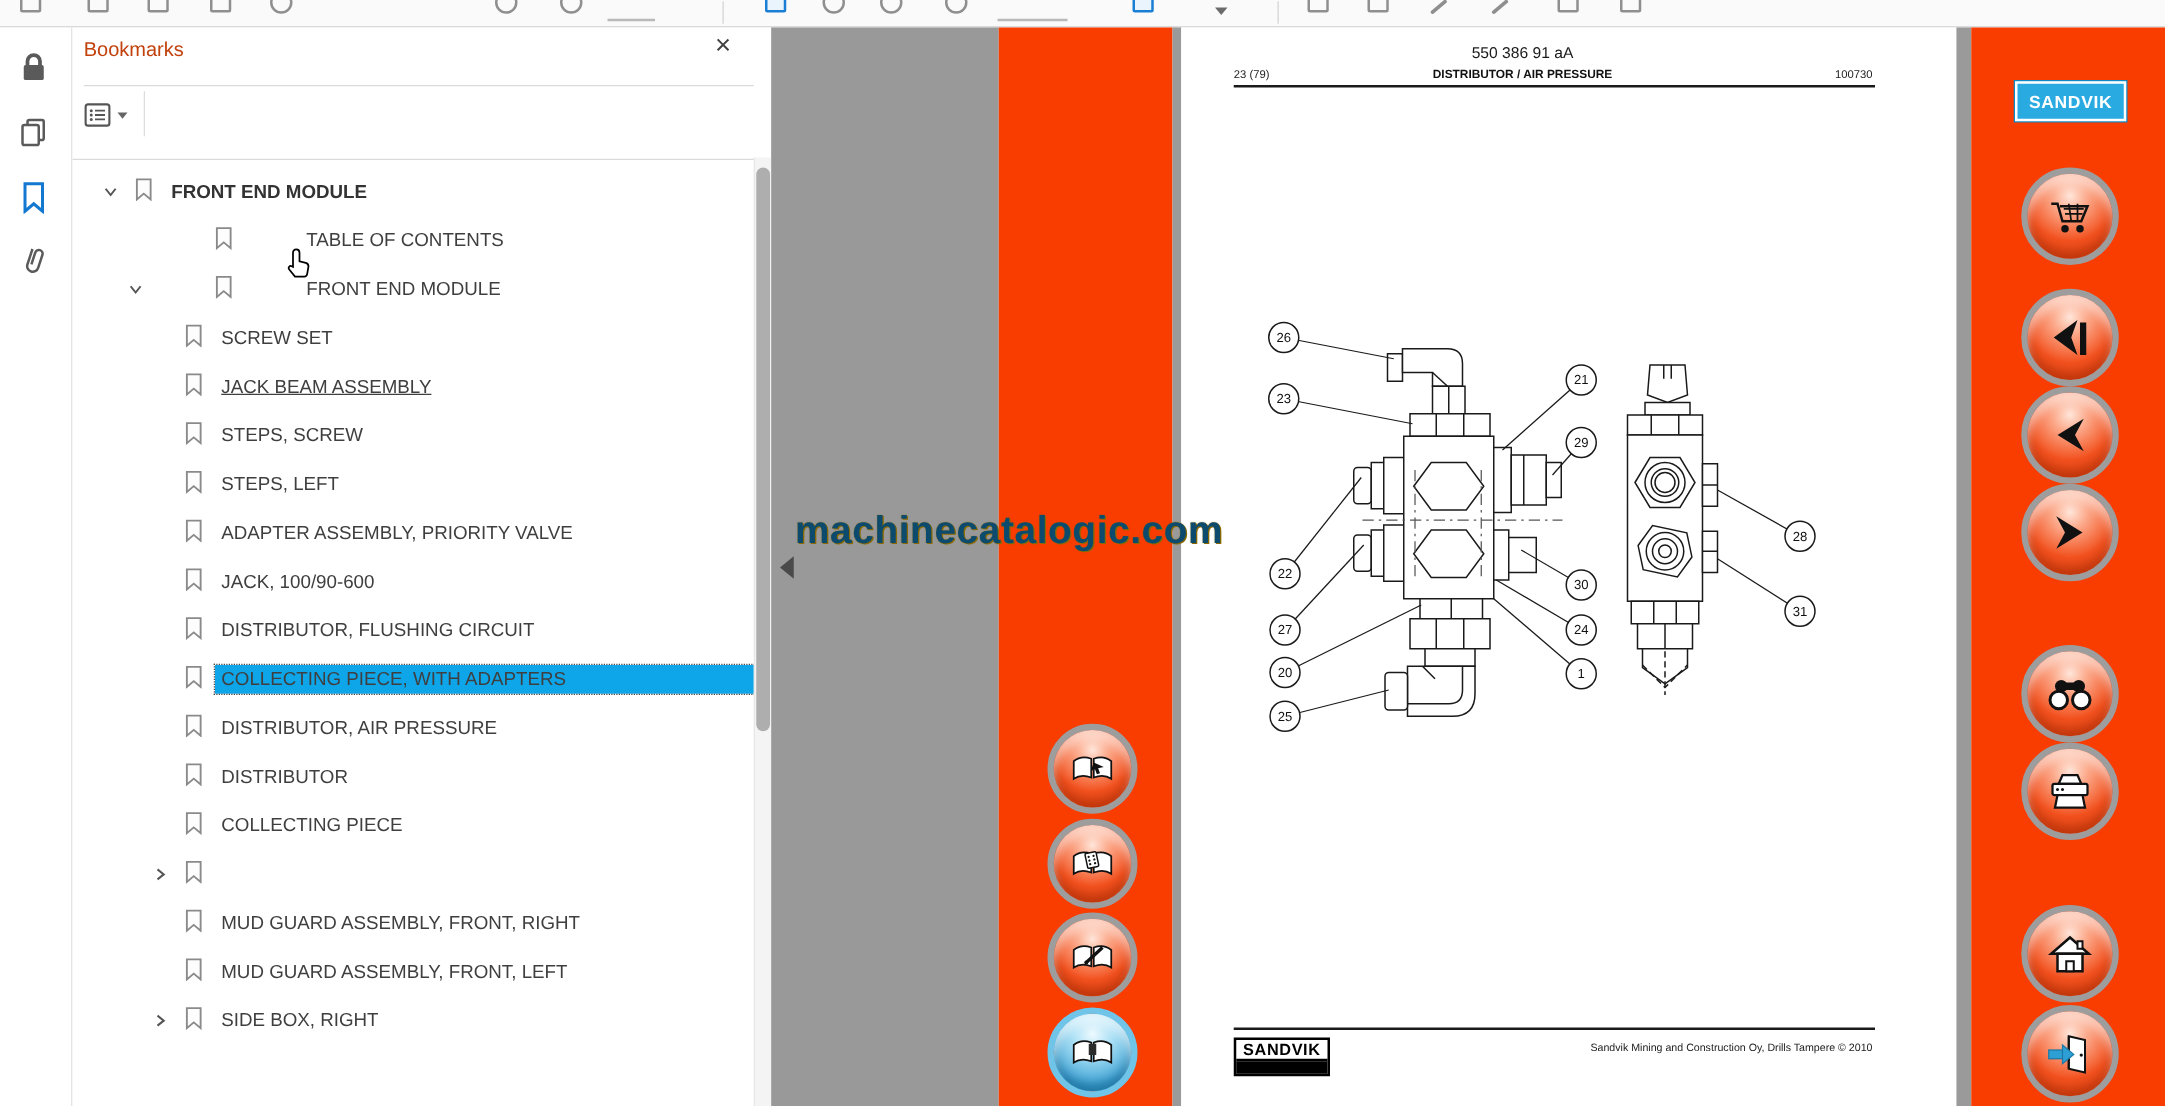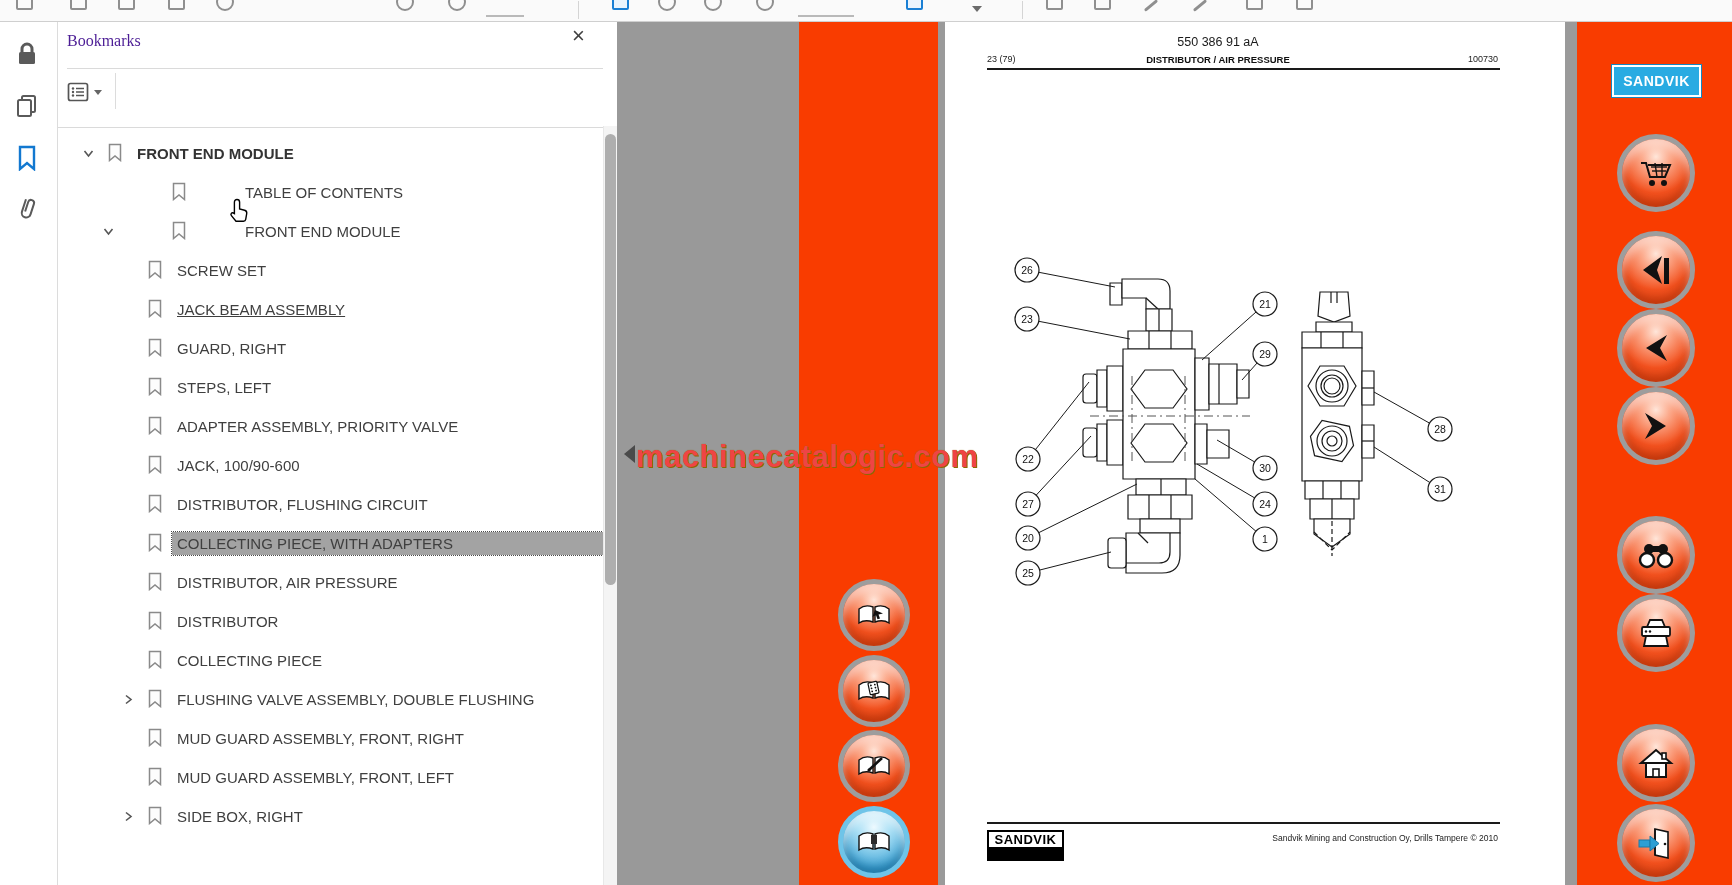--- a/index.html
+++ b/index.html
@@ -18,40 +18,40 @@
   .tb-divider{top:1px;width:1px;height:18px;background:#d4d4d4;}
   .tb-caret{top:6px;width:0;height:0;border-left:5px solid transparent;border-right:5px solid transparent;border-top:6px solid #6b6b6b;}
   .tb-pen{top:4px;width:16px;height:3px;background:#8f8f8f;transform:rotate(-40deg);border-radius:2px;}
 
   
   .left-rail{position:absolute;left:0;top:22px;width:57px;height:863px;background:#fff;border-right:1px solid #dcdcdc;}
   .rail-btn{position:absolute;left:12px;width:30px;height:30px;display:flex;align-items:center;justify-content:center;}
 
   
   .panel{position:absolute;left:58px;top:22px;width:559px;height:863px;background:#fff;border-right:1px solid #cfcfcf;}
-  .panel-title{position:absolute;left:9px;top:10px;font-size:16px;color:#4c1d95;font-family:Liberation Serif, serif;}
+  .panel-title{position:absolute;left:9px;top:10px;font-size:16px;color:#c2410c;}
   .panel-close{position:absolute;left:514px;top:3px;font-size:22px;color:#3f3f3f;cursor:default;line-height:1;}
   .pdiv1{position:absolute;left:9px;top:46px;width:536px;height:1px;background:#dadada;}
   .pdiv2{position:absolute;left:0px;top:105px;width:545px;height:1px;background:#dadada;}
   .opt-btn{position:absolute;left:9px;top:57px;width:40px;height:26px;display:flex;align-items:center;}
   .opt-caret{width:0;height:0;border-left:4px solid transparent;border-right:4px solid transparent;border-top:5px solid #666;margin-left:5px;}
   .opt-sep{position:absolute;left:57px;top:51px;width:1px;height:36px;background:#dcdcdc;}
 
   .tree{position:absolute;left:15px;top:112px;width:545px;}
   .bm-row{display:flex;align-items:center;height:39px;font-size:15px;color:#3f3f3f;}
   .bm-row.lv0{padding-left:10px;font-weight:bold;color:#333;}
   .bm-row.lv1{padding-left:30px;gap:44px;}
   .bm-row.lv2{padding-left:50px;}
   .chev{width:24px;height:16px;display:flex;align-items:center;justify-content:flex-start;flex:none;}
   .chev svg{stroke:#555;stroke-width:1.6;fill:none;}
   .chev.open svg{transform:rotate(90deg);}
   .chev.hidden-chev svg{visibility:hidden;}
   .bm-icon{flex:none;margin-right:9px;}
   .bm-label{padding:3px 5px;white-space:nowrap;}
-  .bm-label.selected{background:#a3a3a3;outline:1px dotted #4a4a4a;flex:1;margin-right:9px;}
+  .bm-label.selected{background:#0ea5e9;outline:1px dotted #4a4a4a;flex:1;margin-right:9px;}
   .bm-label.underlined{text-decoration:underline;}
 
   .hand-cursor{position:absolute;left:169px;top:175px;z-index:20;}
 
   .pscroll{position:absolute;left:545px;top:104px;width:13px;height:759px;background:#f4f4f4;border-left:1px solid #e8e8e8;}
   .pscroll-thumb{position:absolute;left:1px;top:8px;width:11px;height:451px;background:#aeaeae;border-radius:6px;}
 
   
   .doc-gray{position:absolute;left:617px;top:22px;width:182px;height:863px;background:#999;}
   .collapse-arrow{position:absolute;left:7px;top:423px;width:0;height:0;border-top:9px solid transparent;border-bottom:9px solid transparent;border-right:11px solid #4a4a4a;}
@@ -93,21 +93,21 @@
   .diagram{position:absolute;left:20px;top:210px;}
   .diagram *{vector-effect:non-scaling-stroke;}
   .dln{stroke:#1a1a1a;stroke-width:1.2;fill:#fff;}
   .dln-nf{stroke:#1a1a1a;stroke-width:1.2;fill:none;}
   .cdash{stroke:#555;stroke-width:1;fill:none;stroke-dasharray:9 4 2 4;}
   .lead{stroke:#1a1a1a;stroke-width:1;}
   .callout-circle{stroke:#1a1a1a;stroke-width:1.2;fill:#fff;}
   .callout-num{font-size:10.5px;fill:#111;font-family:"Liberation Sans",sans-serif;}
 
   
-  .watermark{position:absolute;left:636px;top:439px;z-index:60;font-size:31px;font-weight:bold;color:#ef4444;
+  .watermark{position:absolute;left:636px;top:406px;z-index:60;font-size:31px;font-weight:bold;color:#0c4a6e;
     text-shadow:1px 1px 0 #8a6a00, 0 0 1px #8a6a00;letter-spacing:.5px;}
 </style>
 </head>
 <body>
 
 <div class="toolbar" id="toolbar">
     <span class="tb-ic tb-square" style="left: 16px;"></span>
     <span class="tb-ic tb-square" style="left: 70px;"></span>
     <span class="tb-ic tb-square" style="left: 118px;"></span>
     <span class="tb-ic tb-square" style="left: 168px;"></span>
@@ -246,21 +246,21 @@
     <span class="chev hidden-chev">
       <svg width="11" height="11" viewBox="0 0 11 11">
             <polyline points="3,1.5 8,5.5 3,9.5"></polyline>
           </svg>
     </span>
     <span class="bm-icon">
       <svg width="16" height="19" viewBox="0 0 16 19">
         <path d="M2.5 1.5 h11 v16 l-5.5 -4.6 l-5.5 4.6 Z" fill="#fdfdfd" stroke="#8a8a8a" stroke-width="1.5"></path>
       </svg>
     </span>
-    <span class="bm-label">GUARD, RIGHT</span>
+    <span class="bm-label">STEPS, SCREW</span>
   </div>
       <div class="bm-row lv2">
     <span class="chev hidden-chev">
       <svg width="11" height="11" viewBox="0 0 11 11">
             <polyline points="3,1.5 8,5.5 3,9.5"></polyline>
           </svg>
     </span>
     <span class="bm-icon">
       <svg width="16" height="19" viewBox="0 0 16 19">
         <path d="M2.5 1.5 h11 v16 l-5.5 -4.6 l-5.5 4.6 Z" fill="#fdfdfd" stroke="#8a8a8a" stroke-width="1.5"></path>
@@ -363,21 +363,20 @@
     <span class="chev closed">
       <svg width="11" height="11" viewBox="0 0 11 11">
             <polyline points="3,1.5 8,5.5 3,9.5"></polyline>
           </svg>
     </span>
     <span class="bm-icon">
       <svg width="16" height="19" viewBox="0 0 16 19">
         <path d="M2.5 1.5 h11 v16 l-5.5 -4.6 l-5.5 4.6 Z" fill="#fdfdfd" stroke="#8a8a8a" stroke-width="1.5"></path>
       </svg>
     </span>
-    <span class="bm-label">FLUSHING VALVE ASSEMBLY, DOUBLE FLUSHING</span>
   </div>
       <div class="bm-row lv2">
     <span class="chev hidden-chev">
       <svg width="11" height="11" viewBox="0 0 11 11">
             <polyline points="3,1.5 8,5.5 3,9.5"></polyline>
           </svg>
     </span>
     <span class="bm-icon">
       <svg width="16" height="19" viewBox="0 0 16 19">
         <path d="M2.5 1.5 h11 v16 l-5.5 -4.6 l-5.5 4.6 Z" fill="#fdfdfd" stroke="#8a8a8a" stroke-width="1.5"></path>

